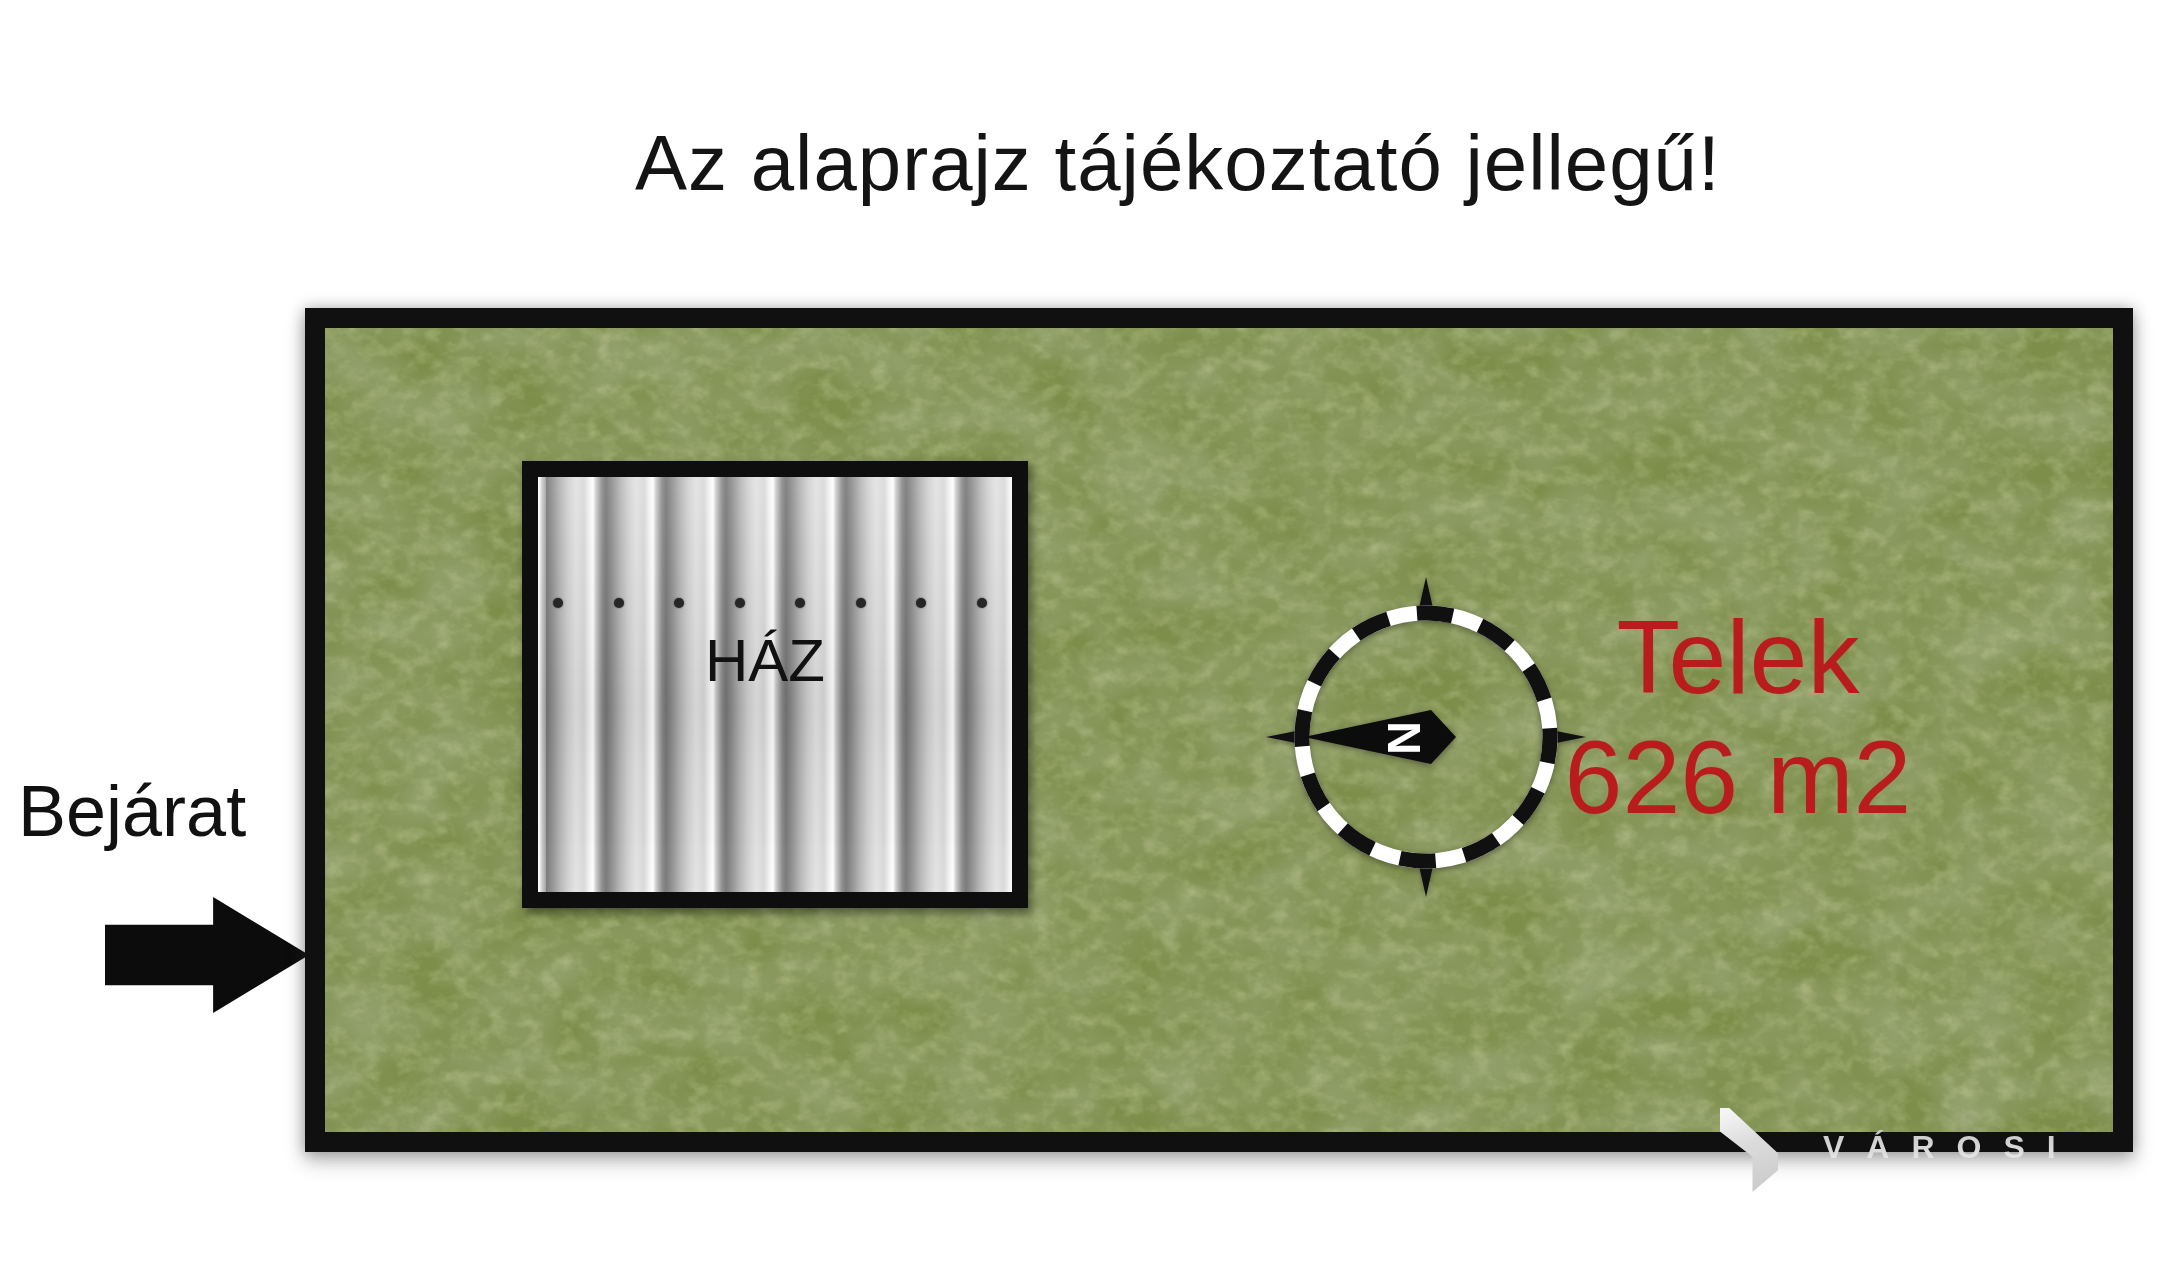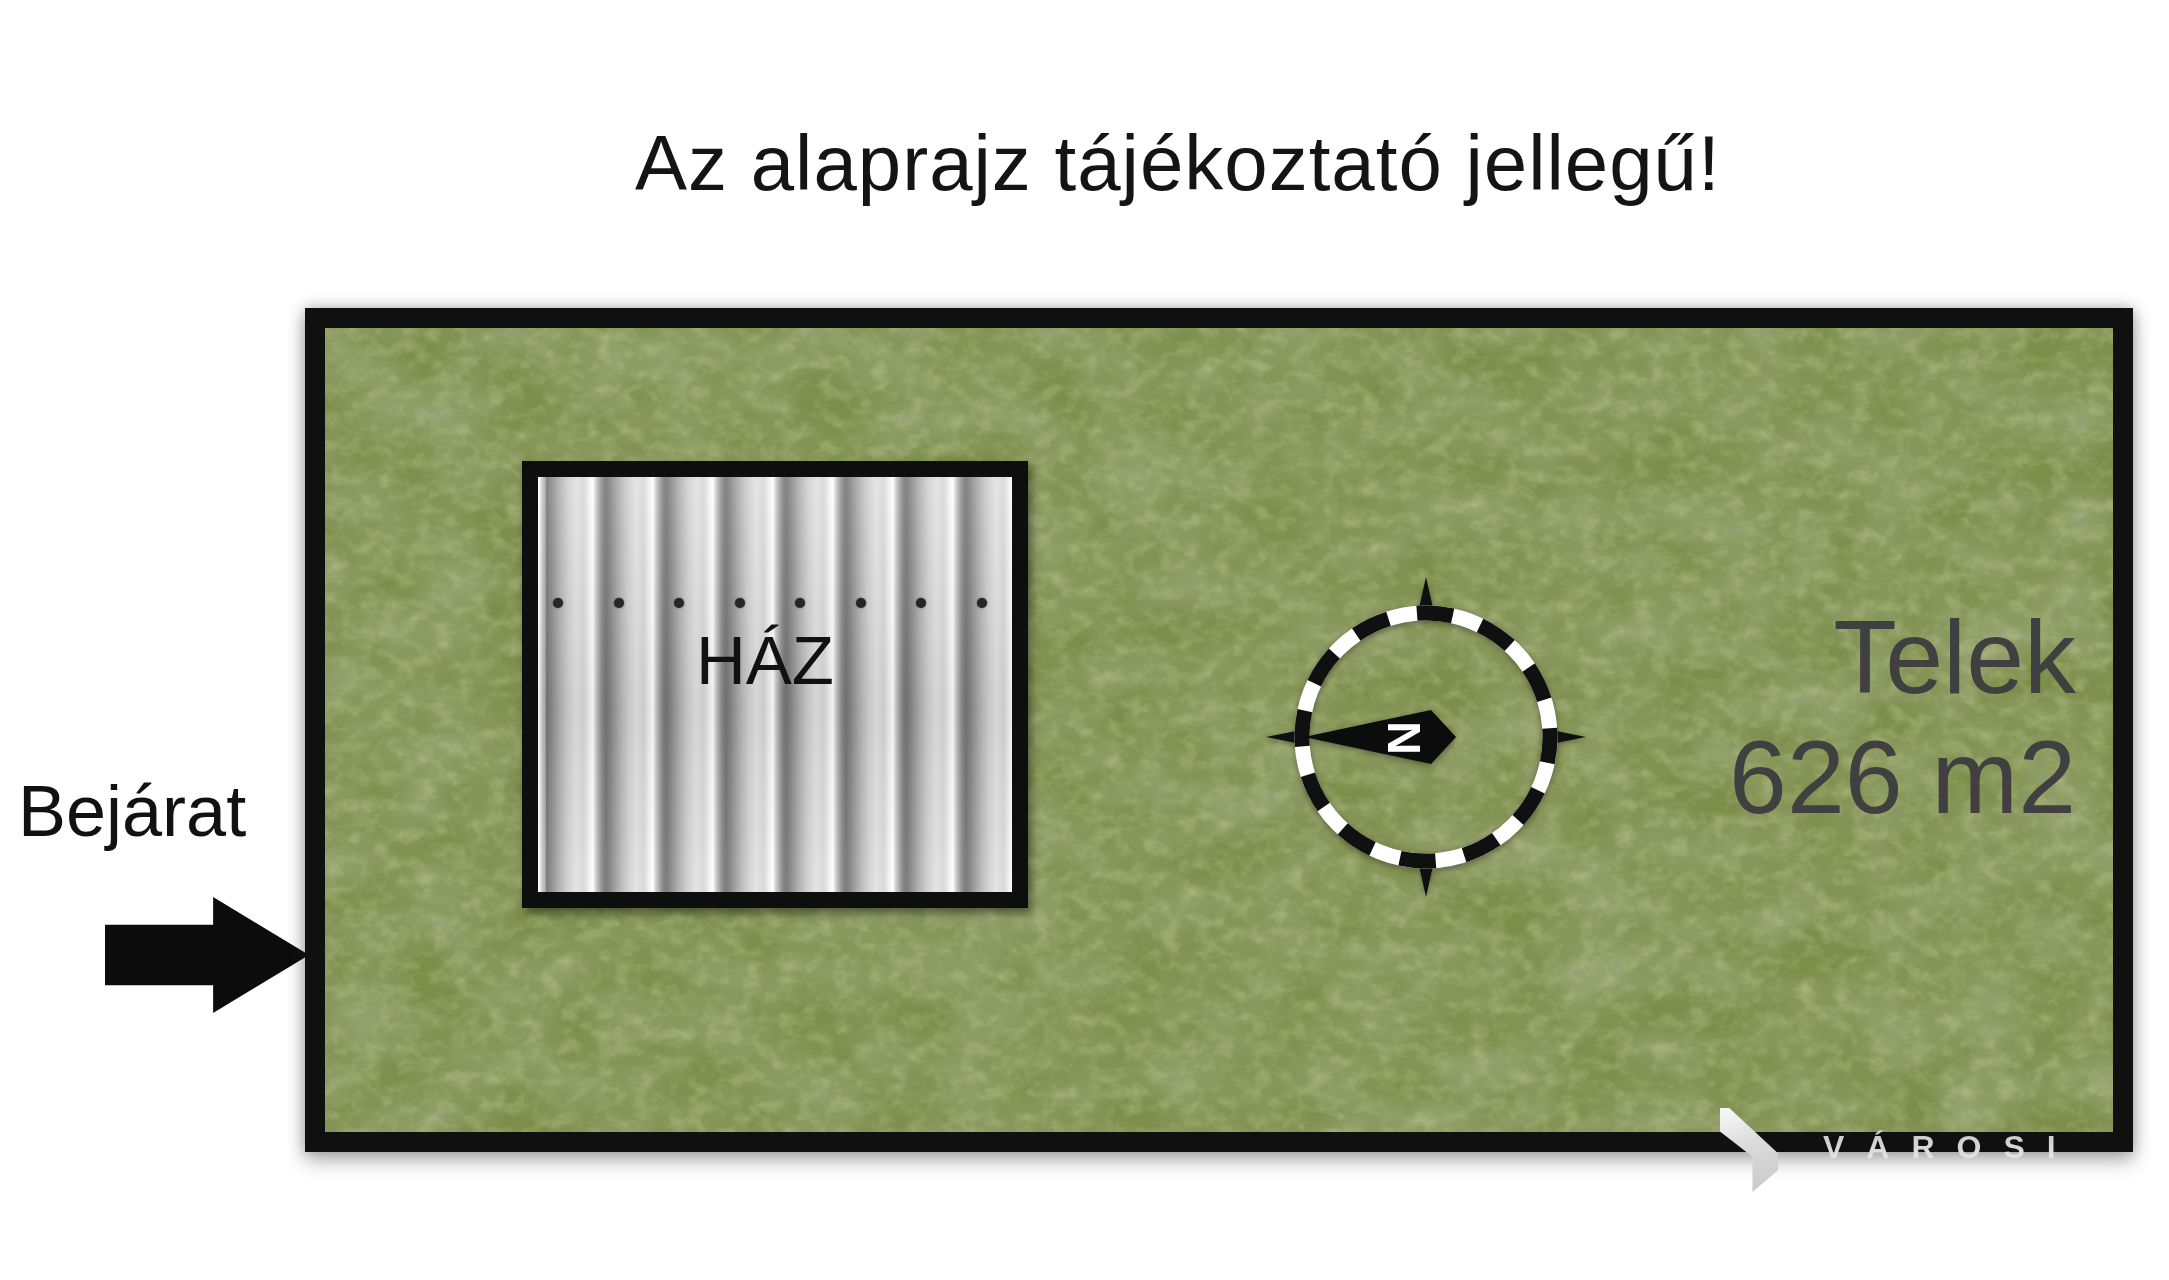--- a/index.html
+++ b/index.html
@@ -27,30 +27,30 @@
           linear-gradient(180deg,rgba(255,255,255,.10),rgba(0,0,0,.06) 55%,rgba(255,255,255,.05)),
           repeating-linear-gradient(90deg,
             #757575 0px,#8e8e8e 6px,#b3b3b3 14px,#d0d0d0 22px,
             #e2e2e2 30px,#d8d8d8 38px,#f6f6f6 44px,#ffffff 47px,
             #cccccc 50px,#8a8a8a 56px,#757575 60px);
         filter:blur(.6px);}
   .screws{position:absolute;left:15px;right:25px;top:121px;height:10px;
           display:flex;justify-content:space-between;align-items:center;}
   .screw{width:10px;height:10px;border-radius:50%;background:#262626;box-shadow:0 0 2px rgba(0,0,0,.6);}
   .house-label{position:absolute;inset:0;display:flex;align-items:center;justify-content:center;
-               font-size:69px;color:#111;letter-spacing:0px;}
+               font-size:60px;color:#111;letter-spacing:0px;}
   .house-label span{transform:translate(-10px,-24px);}
 
   
   .compass{position:absolute;left:941px;top:249px;width:320px;height:320px;
            filter:drop-shadow(0 2px 3px rgba(0,0,0,.38));}
 
   
-  .plot-label{position:absolute;left:1191px;top:270px;width:560px;text-align:right;
-              font-size:104px;line-height:1.15;color:#404040;}
+  .plot-label{position:absolute;left:1133px;top:270px;width:560px;text-align:center;
+              font-size:104px;line-height:1.15;color:#b91c1c;}
 
   
   .entrance-label{position:absolute;left:18px;top:775px;font-size:72px;line-height:1;color:#111;}
   .entrance-arrow{position:absolute;left:105px;top:897px;width:204px;height:116px;background:#0c0c0c;
                   clip-path:polygon(0 24%,53% 24%,53% 0,100% 50%,53% 100%,53% 76%,0 76%);}
 
   
   .watermark{position:absolute;left:0;top:0;z-index:6;}
   .wm-logo{position:absolute;left:1720px;top:1108px;width:58px;height:84px;
            background:linear-gradient(160deg,#f4f4f4 8%,#dcdcdc 42%,#c8c8c8 100%);

